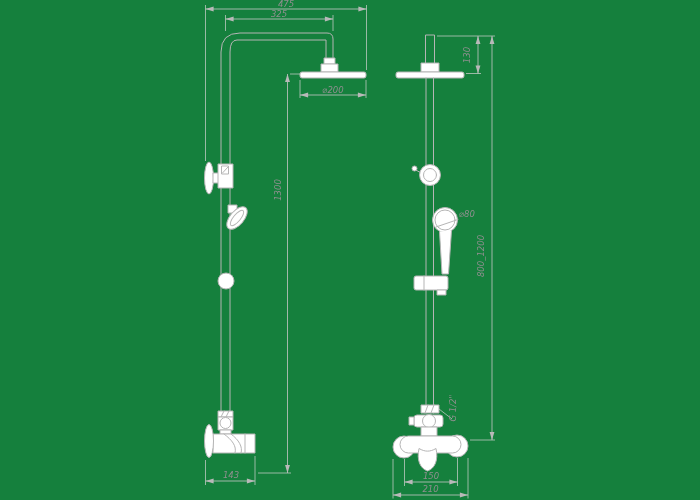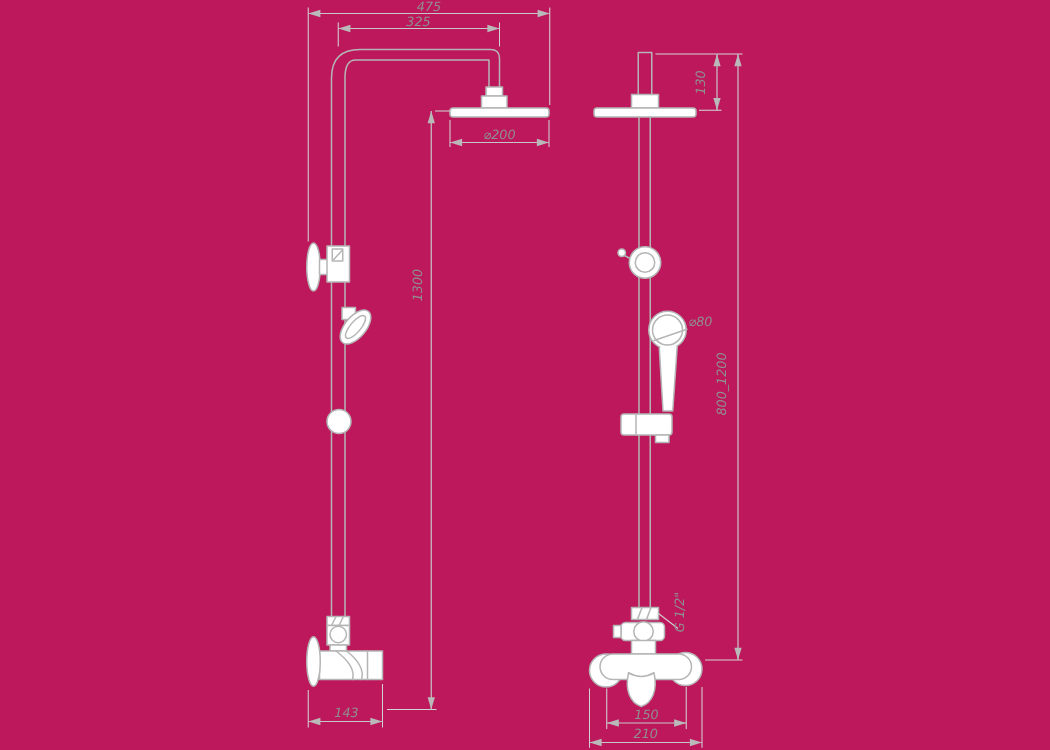--- a/index.html
+++ b/index.html
@@ -8,21 +8,21 @@
     background: #ffffff;
     width: 700px;
     height: 500px;
     overflow: hidden;
     font-family: "DejaVu Sans", sans-serif;
   }
   #canvas {
     width: 700px;
     height: 500px;
     position: relative;
-    background: #be185d;
+    background: #15803d;
   }
   svg { display: block; }
   .part {
     stroke: #b5b5b5;
     stroke-width: 1;
     fill: none;
     stroke-linecap: round;
     stroke-linejoin: round;
   }
   .partfill {

